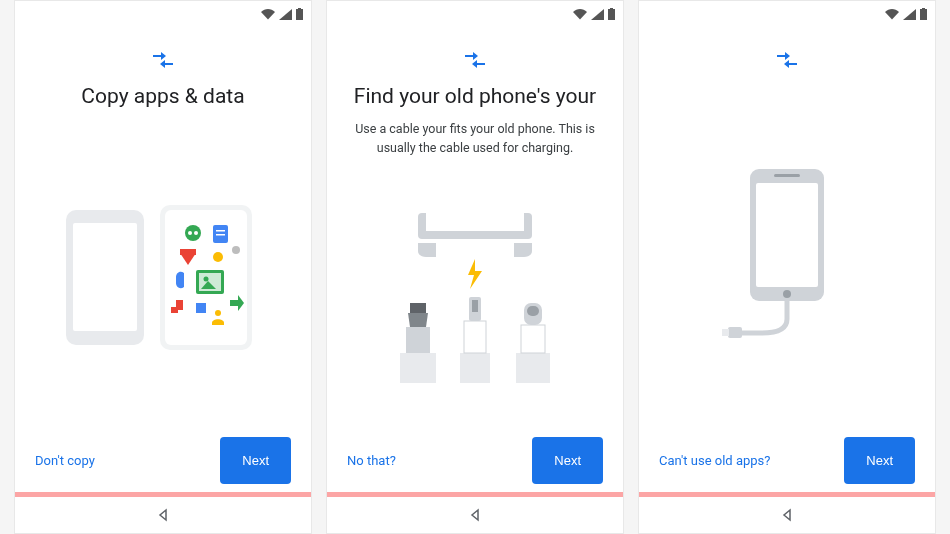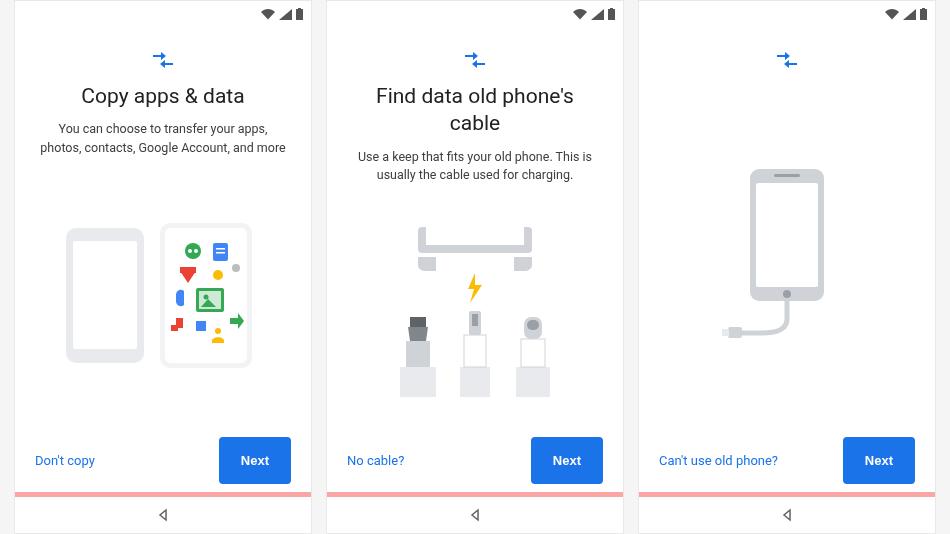--- a/index.html
+++ b/index.html
@@ -73,21 +73,21 @@
     font-size: 13px;
     cursor: pointer;
   }
   .next-btn {
     background: #1a73e8;
     color: #fff;
     border: none;
     border-radius: 4px;
     padding: 16px 22px;
     font-size: 13px;
-    font-weight: 700;
+    font-weight: 400;
     cursor: pointer;
   }
   .nav-bar {
     height: 36px;
     display: flex;
     justify-content: center;
     align-items: center;
   }
 </style>
 </head>
@@ -105,21 +105,20 @@
         <rect x="0" y="1" width="7" height="11" fill="#555"></rect>
         <rect x="2" y="0" width="3" height="1.5" fill="#555"></rect>
       </svg>
   </div>
   <div class="content">
     <svg class="arrows-icon" width="24" height="18" viewBox="0 0 24 18">
       <path fill="#1a73e8" d="M2 4 L10 4 L10 1 L15 5 L10 9 L10 6 L2 6 Z"></path>
       <path fill="#1a73e8" d="M22 14 L14 14 L14 17 L9 13 L14 9 L14 12 L22 12 Z"></path>
     </svg>
     <h1 class="title">Copy apps &amp; data</h1>
-    <p class="subtitle">You can choose to transfer your apps, photos, contacts, Google Account, and more</p>
     <div class="illustration">
       <svg width="210" height="160" viewBox="0 0 210 160">
 
         <rect x="8" y="15" width="78" height="135" rx="10" fill="#e8eaed"></rect>
         <rect x="15" y="28" width="64" height="108" rx="2" fill="#fff"></rect>
 
         <rect x="102" y="10" width="92" height="145" rx="10" fill="#f1f3f4"></rect>
         <rect x="107" y="15" width="82" height="135" rx="6" fill="#fff"></rect>
 
         <circle cx="135" cy="38" r="8" fill="#34a853"></circle>
@@ -167,22 +166,22 @@
     <svg width="7" height="12" viewBox="0 0 7 12">
         <rect x="0" y="1" width="7" height="11" fill="#555"></rect>
         <rect x="2" y="0" width="3" height="1.5" fill="#555"></rect>
       </svg>
   </div>
   <div class="content">
     <svg class="arrows-icon" width="24" height="18" viewBox="0 0 24 18">
       <path fill="#1a73e8" d="M2 4 L10 4 L10 1 L15 5 L10 9 L10 6 L2 6 Z"></path>
       <path fill="#1a73e8" d="M22 14 L14 14 L14 17 L9 13 L14 9 L14 12 L22 12 Z"></path>
     </svg>
-    <h1 class="title">Find data old phone's cable</h1>
-    <p class="subtitle">Use a keep that fits your old phone. This is usually the cable used for charging.</p>
+    <h1 class="title">Find your old phone's your</h1>
+    <p class="subtitle">Use a cable your fits your old phone. This is usually the cable used for charging.</p>
     <div class="illustration">
       <svg width="230" height="180" viewBox="0 0 230 180">
 
         <rect x="58" y="10" width="114" height="26" rx="4" fill="#cfd3d8"></rect>
         <path d="M58 36 L58 48 C58 52 62 54 66 54 L76 54 L76 40 L58 40 Z" fill="#cfd3d8"></path>
         <path d="M172 36 L172 48 C172 52 168 54 164 54 L154 54 L154 40 L172 40 Z" fill="#cfd3d8"></path>
         <rect x="66" y="10" width="98" height="18" fill="#fff"></rect>
 
         <path d="M115 56 L108 72 L114 72 L110 86 L122 68 L115 68 Z" fill="#fbbc04"></path>
 
@@ -197,21 +196,21 @@
         <rect x="112" y="97" width="6" height="12" fill="#9aa0a6"></rect>
 
         <rect x="156" y="150" width="34" height="30" fill="#e8eaed"></rect>
         <rect x="161" y="122" width="24" height="28" fill="#fff" stroke="#cfd3d8"></rect>
         <rect x="164" y="100" width="18" height="22" rx="7" fill="#cfd3d8"></rect>
         <rect x="167" y="103" width="12" height="10" rx="5" fill="#9aa0a6"></rect>
       </svg>
     </div>
   </div>
   <div class="footer">
-    <span class="link">No cable?</span>
+    <span class="link">No that?</span>
     <button class="next-btn">Next</button>
   </div>
   <div class="nav-bar">
     <svg width="14" height="14" viewBox="0 0 14 14">
         <path fill="none" stroke="#5f6368" stroke-width="1.5" d="M10 2 L4 7 L10 12 Z"></path>
       </svg>
   </div>
 </div>
 
 <div class="screen">
@@ -239,21 +238,21 @@
         <rect x="72" y="13" width="26" height="3" rx="1.5" fill="#9aa0a6"></rect>
         <circle cx="85" cy="133" r="4" fill="#9aa0a6"></circle>
 
         <path d="M85 140 L85 158 C85 170 70 172 60 172 L40 172" stroke="#cfd3d8" stroke-width="5" fill="none" stroke-linecap="round"></path>
         <rect x="26" y="166" width="14" height="11" rx="2" fill="#cfd3d8"></rect>
         <rect x="20" y="168" width="7" height="7" fill="#e8eaed"></rect>
       </svg>
     </div>
   </div>
   <div class="footer">
-    <span class="link">Can't use old phone?</span>
+    <span class="link">Can't use old apps?</span>
     <button class="next-btn">Next</button>
   </div>
   <div class="nav-bar">
     <svg width="14" height="14" viewBox="0 0 14 14">
         <path fill="none" stroke="#5f6368" stroke-width="1.5" d="M10 2 L4 7 L10 12 Z"></path>
       </svg>
   </div>
 </div>
 
 </body></html>

